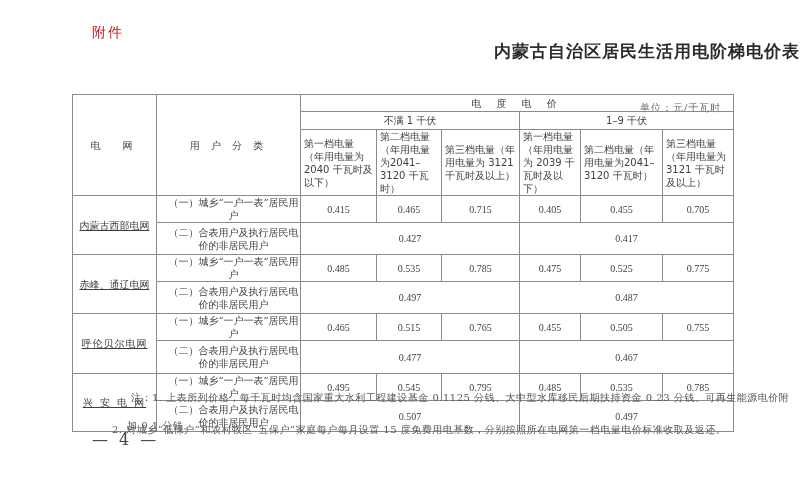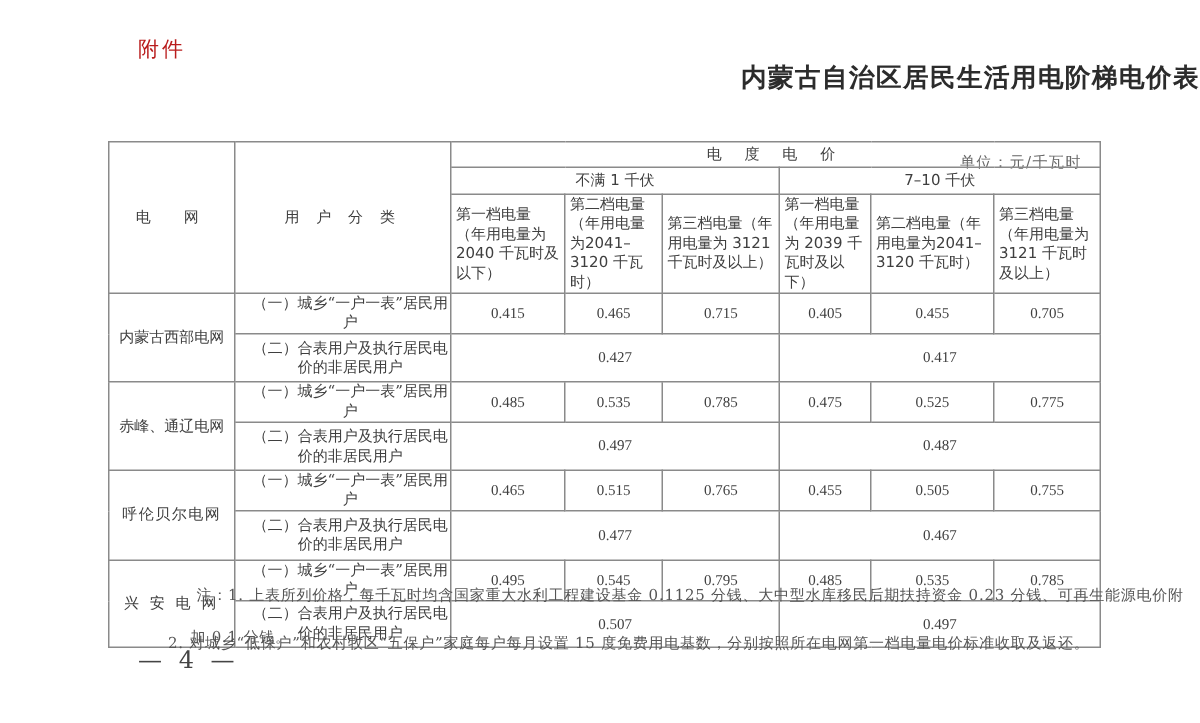--- a/index.html
+++ b/index.html
@@ -16,21 +16,21 @@
   }
   table.grid td {
     border:1px solid #8a8a8a; padding:0; text-align:center; vertical-align:middle;
     font-size:10px; line-height:13px; color:#3f3f3f;
   }
   .hdr-sans { font-family:"DejaVu Sans","Liberation Sans",sans-serif; font-size:9px; line-height:12px; }
   .hdr-big { font-family:"DejaVu Sans","Liberation Sans",sans-serif; font-size:11px; letter-spacing:6px; }
   .num { font-family:"Liberation Serif","DejaVu Serif",serif; font-size:11px; }
   td.cat { text-align:center; padding-left:10px !important; font-size:9.5px;margin-top:12px; }
   td.cat2 { text-align:right; padding-left:10px !important; font-size:9.5px; line-height:15px; }
-  td.grid-name { font-size:10px; }
+  td.grid-name { font-size:10px;text-decoration:underline; }
   td.sub { text-align:left !important; padding:0 3px !important; }
   .notes { position:absolute; left:92px; top:390px; font-size:10px; color:#555; line-height:16px; letter-spacing:0.5px; }
   .notes .n1 { position:absolute; left:0; top:0; white-space:nowrap;margin-left:39px; }
   .notes .n1b { position:absolute; left:35px; top:28px; white-space:nowrap; }
   .notes .n2 { position:absolute; left:20px; top:32px; white-space:nowrap; }
   .pageno { position:absolute; left:92px; top:430px; font-size:16px; color:#444; letter-spacing:3px; }
 </style>
 </head>
 <body>
 
@@ -50,21 +50,21 @@
       <col style="width:71px">
   </colgroup>
   <tbody>
       <tr style="height:17px">
     <td rowspan="3" class="hdr-big">电　网</td>
     <td rowspan="3" class="hdr-big" style="letter-spacing:4px">用 户 分 类</td>
     <td colspan="6" class="hdr-big">电 度 电 价</td>
   </tr>
   <tr style="height:18px">
     <td colspan="3" class="hdr-sans" style="font-size:10px">不满 1 千伏</td>
-    <td colspan="3" class="hdr-sans" style="font-size:10px">7–10 千伏</td>
+    <td colspan="3" class="hdr-sans" style="font-size:10px">1–9 千伏</td>
   </tr>
   <tr style="height:58px">
     <td class="hdr-sans sub">第一档电量（年用电量为2040 千瓦时及以下）</td>
     <td class="hdr-sans sub">第二档电量（年用电量为2041–3120 千瓦时）</td>
     <td class="hdr-sans sub">第三档电量（年用电量为 3121 千瓦时及以上）</td>
     <td class="hdr-sans sub">第一档电量（年用电量为 2039 千瓦时及以下）</td>
     <td class="hdr-sans sub">第二档电量（年用电量为2041–3120 千瓦时）</td>
     <td class="hdr-sans sub">第三档电量（年用电量为 3121 千瓦时及以上）</td>
   </tr>
 

